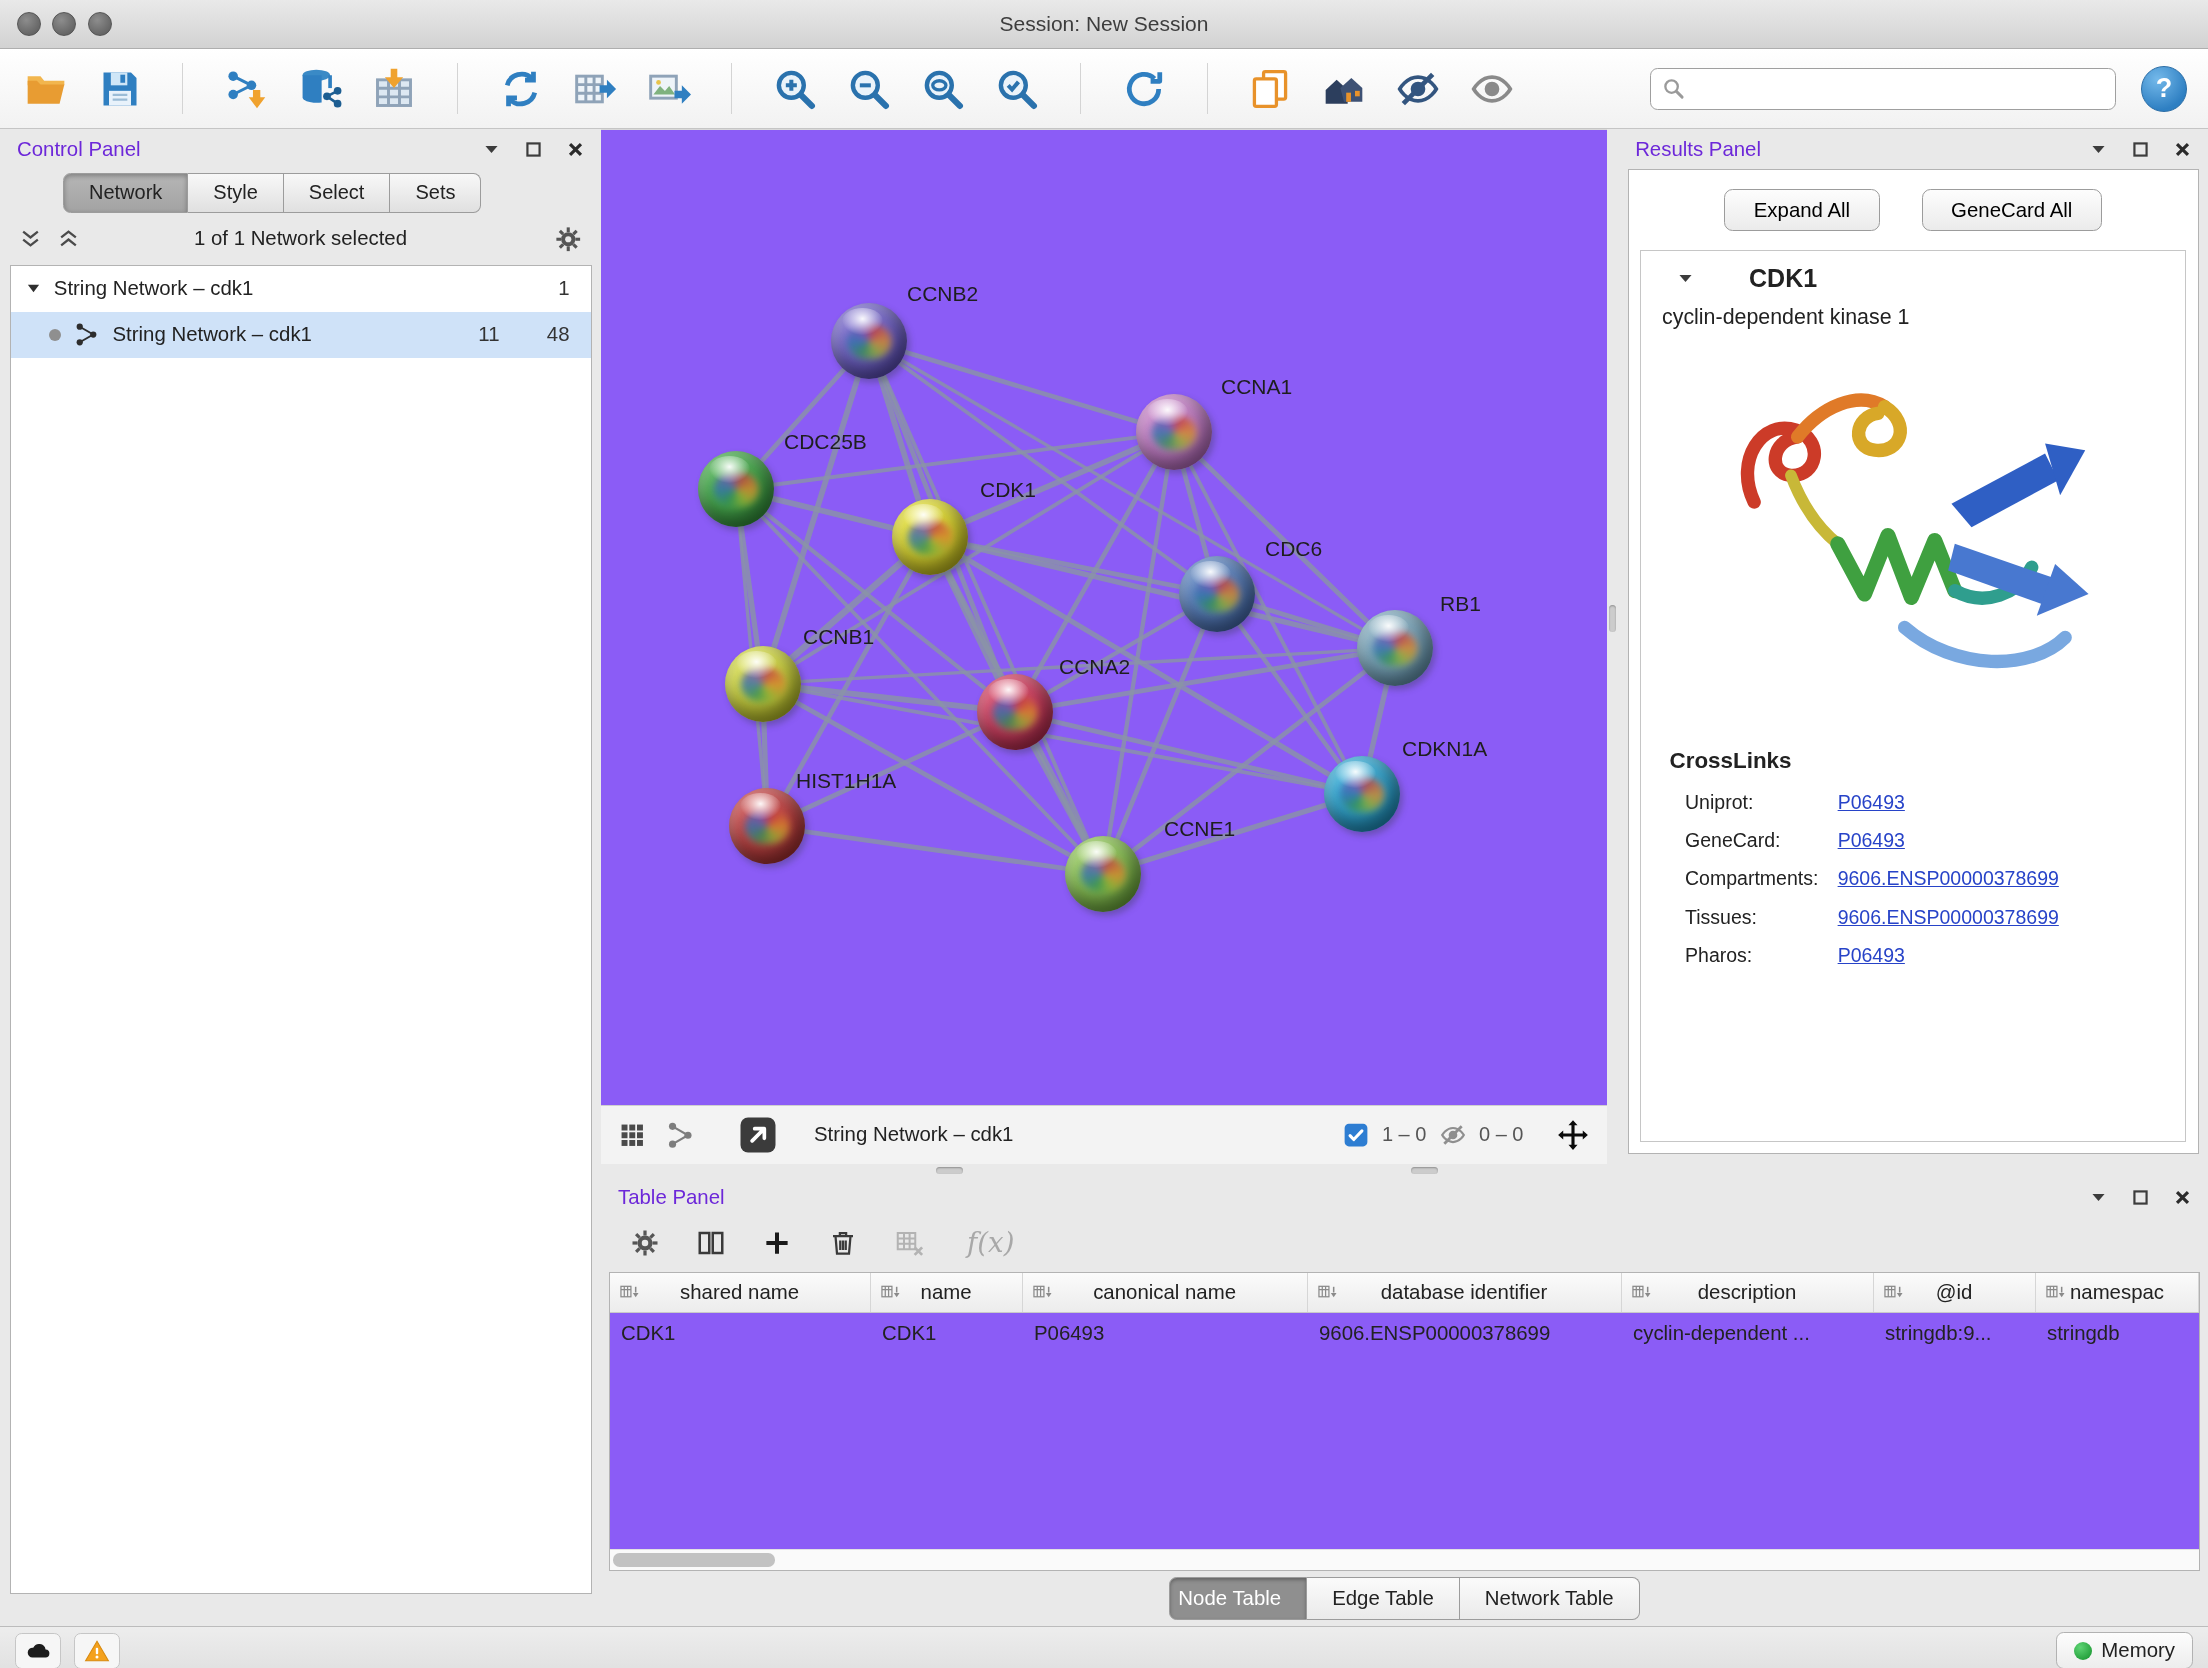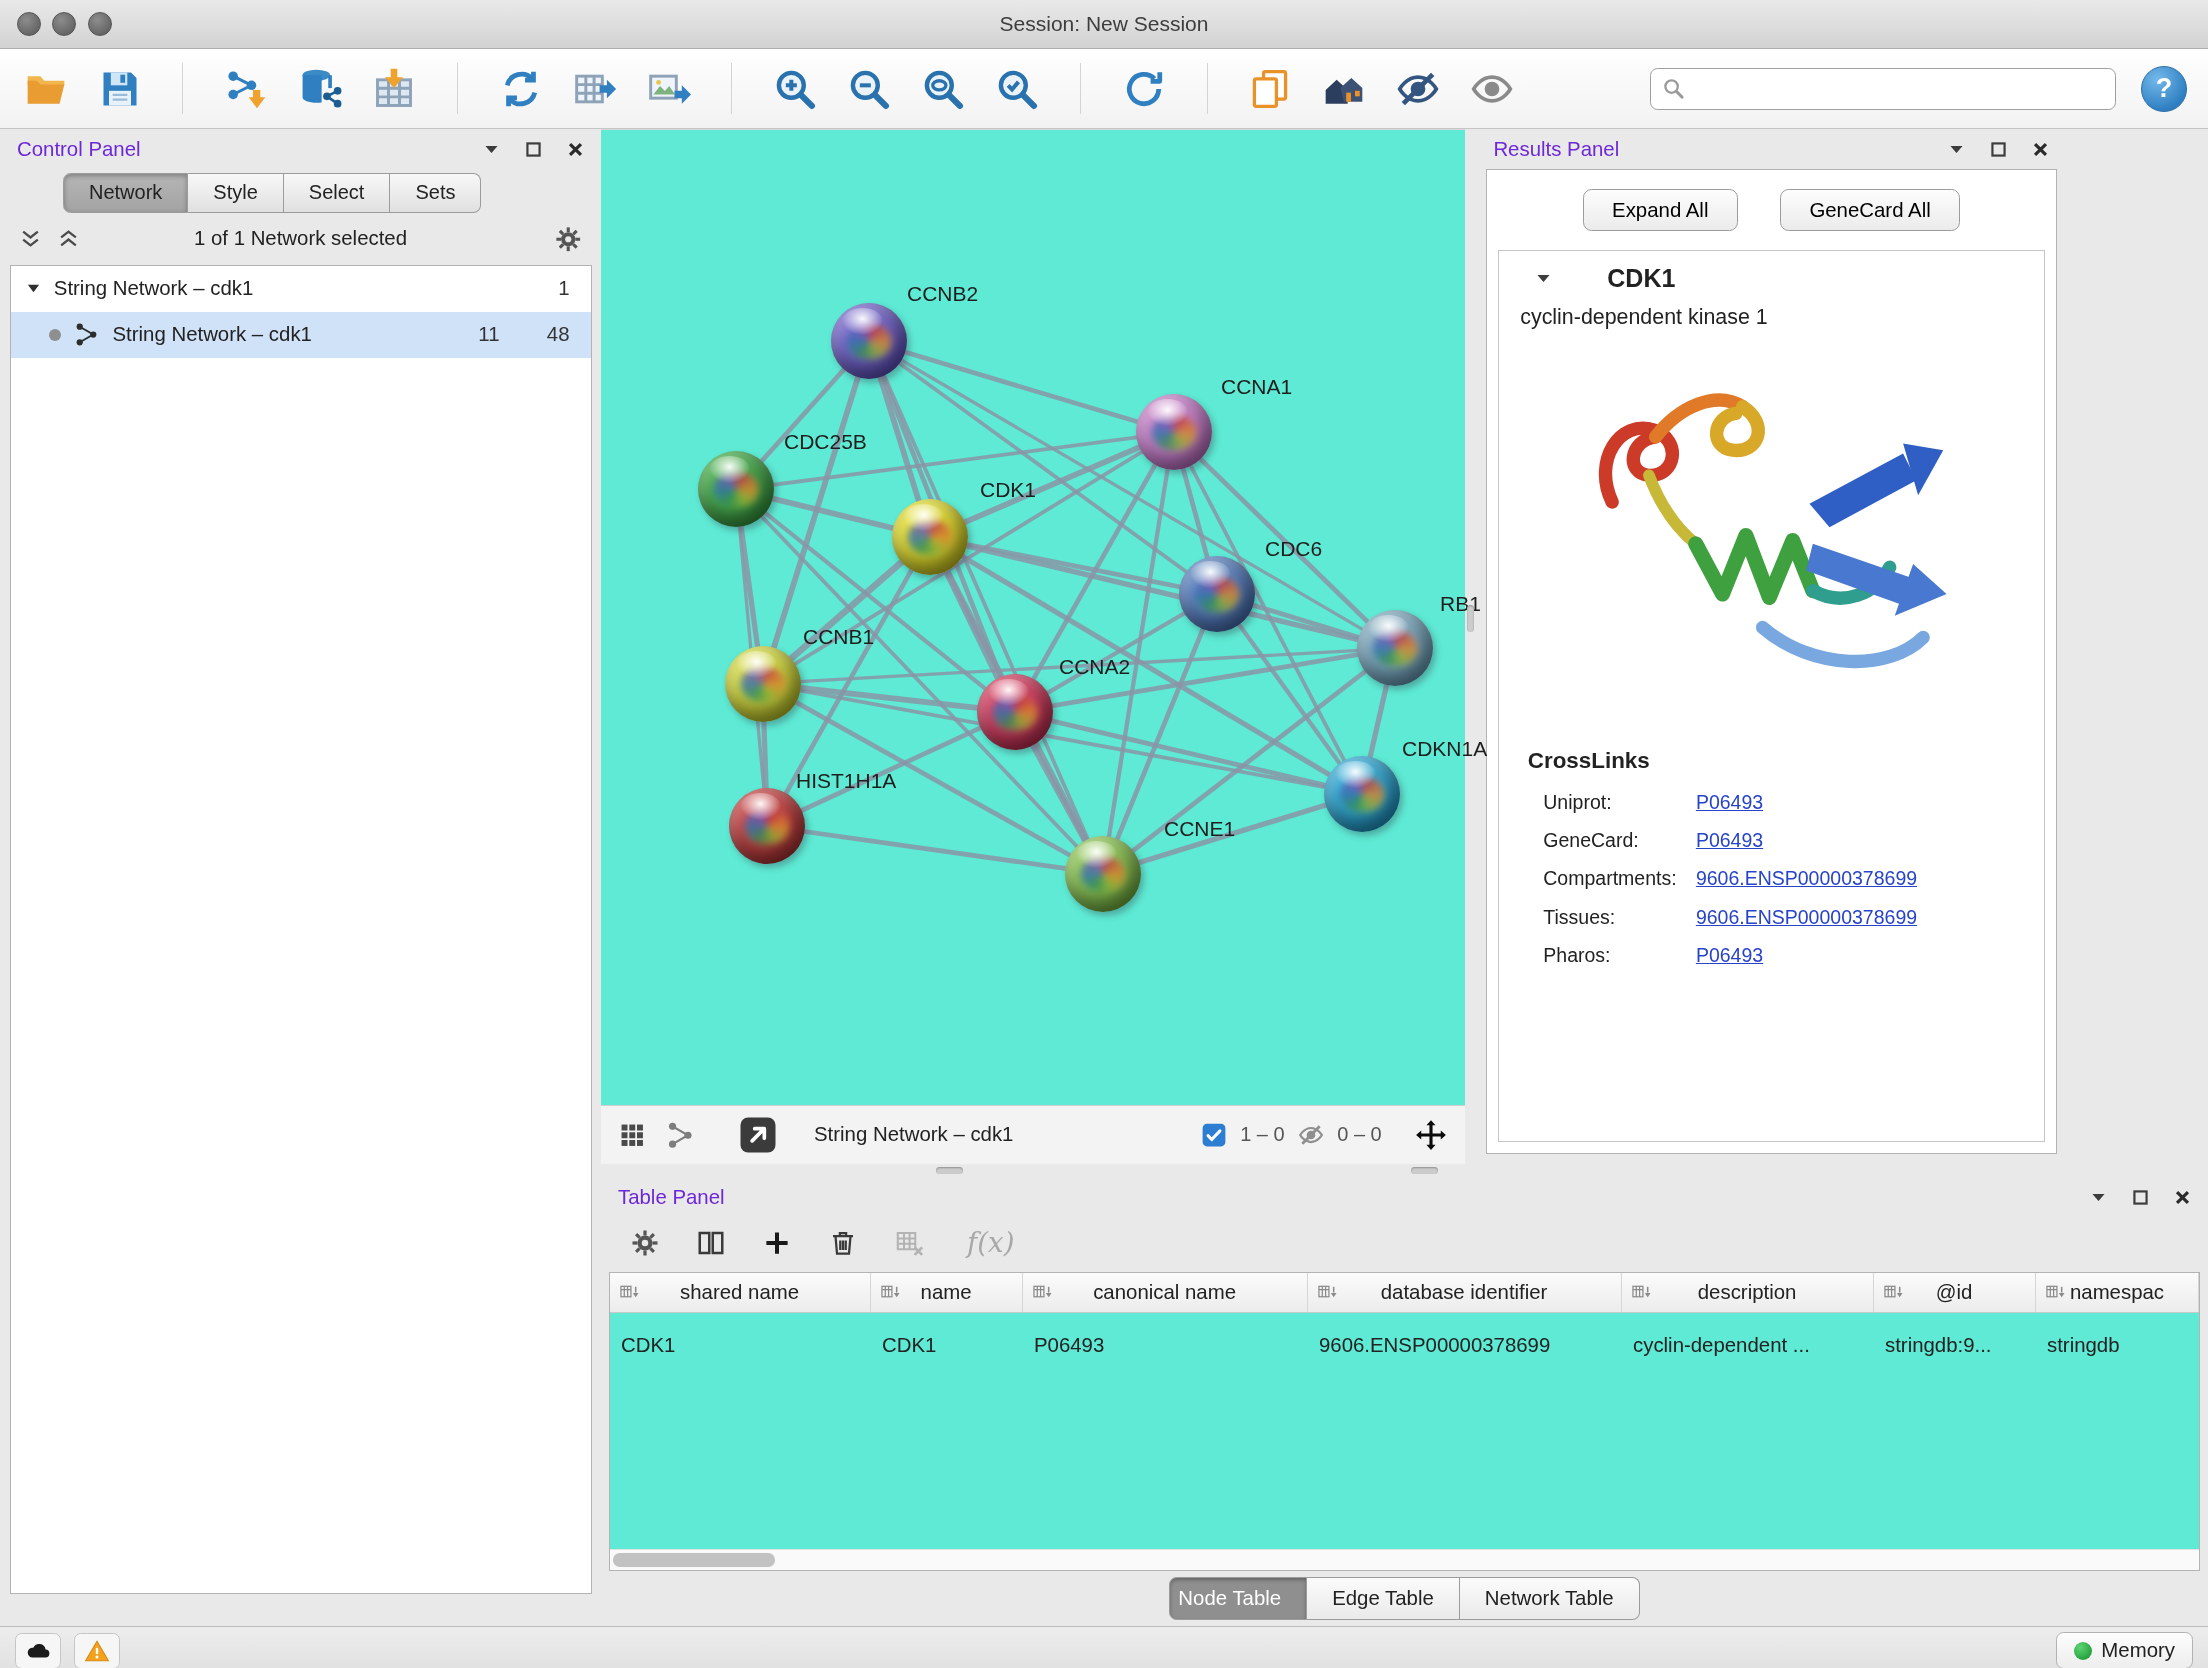--- a/index.html
+++ b/index.html
@@ -48,21 +48,21 @@
   .tree-row .tri svg { width: 15px; height: 15px; }
   .tree-row.child { padding-left: 38px; background: #cfe2f8; }
   .tree-row .dot { width: 12.4px; height: 12.4px; border-radius: 50%; background: #8f8f8f; }
   .share-ic { color: #2d2d2d; } .share-ic svg { width: 25px; height: 25px; }
   .tree-count { margin-left: auto; color: #333; }
   .tree-count.n2 { margin-left: 34px; }
 
   
   .center { width: 1607px; display: flex; flex-direction: column; }
   .upper { height: 1035px; display: flex; }
-  .network-view { width: 864px; height: 100%; background: #5eead4; position: relative; border-top: 1px solid #d8d8d8; }
+  .network-view { width: 1006px; height: 100%; background: #8b5cf6; position: relative; border-top: 1px solid #d8d8d8; }
   #edges { position: absolute; left: 0; top: 0; }
   #nodes { position: absolute; inset: 0 0 59px 0; }
   .node { position: absolute; width: 76px; height: 76px; border-radius: 50%;
     box-shadow: inset -7.6px -11.4px 17px rgba(0,0,0,.4), inset 4.8px 7.6px 11.4px rgba(255,255,255,.25), 2.9px 3.8px 6.7px rgba(50,55,70,.35); }
   .node::after { content: ""; position: absolute; left: 15%; top: 6%; width: 54%; height: 36%; border-radius: 50%;
     background: radial-gradient(ellipse at 50% 40%, rgba(255,255,255,.95), rgba(255,255,255,0) 72%); }
   .node .blob { position: absolute; left: 21%; top: 27%; width: 58%; height: 47%; border-radius: 46%; opacity: .8; filter: blur(3.8px);
     background: conic-gradient(from 30deg, #c23b3b, #d98a2b, #8fb032, #2f8f4f, #2f6fb0, #7a4fb0, #c23b3b); }
   .node-label { position: absolute; font-size: 21px; color: #1e1e1e; white-space: nowrap; }
   .netbar { position: absolute; left: 0; right: 0; bottom: 0; height: 59px; background: #f3f3f3; border-top: 1px solid #cfcfcf;
@@ -102,21 +102,21 @@
   .cl-label { width: 145px; flex: none; }
   .cl-value { color: #2743c8; text-decoration: underline; cursor: pointer; margin-left: 7.6px; }
 
   
   .table-panel { height: 449px; display: flex; flex-direction: column; background: #e9e9e9; }
   .tt-bar { display: flex; align-items: center; gap: 36px; padding: 5.7px 0 9.5px 28.5px; height: 55px; }
   .tt-ic { display: flex; cursor: pointer; }
   .tt-ic svg { width: 30px; height: 30px; }
   .tt-ic.dis { cursor: default; }
   .fx { font-family: "DejaVu Serif", serif; font-style: italic; font-size: 27.6px; color: #a8a8a8; margin-left: 7.6px; }
-  .dt-wrap { margin: 0 7.6px; flex: 1; background: #5eead4; border: 1px solid #b3b3b3; display: flex; flex-direction: column; overflow: hidden; gap: 12px; }
+  .dt-wrap { margin: 0 7.6px; flex: 1; background: #8b5cf6; border: 1px solid #b3b3b3; display: flex; flex-direction: column; overflow: hidden; }
   .dt-head { display: flex; height: 40px; background: linear-gradient(#fbfbfb,#ececec); border-bottom: 1px solid #c9c9c9; flex: none; }
   .th { position: relative; display: flex; align-items: center; justify-content: center; border-right: 1px solid #d6d6d6; font-size: 20.4px; overflow: hidden; white-space: nowrap; }
   .th-icon { position: absolute; left: 9.5px; display: flex; }
   .th-icon svg { width: 21px; height: 19px; }
   .dt-body { flex: none; }
   .tr { display: flex; height: 40px; }
   .td { display: flex; align-items: center; padding-left: 11.4px; font-size: 20.4px; overflow: hidden; white-space: nowrap; border-right: 1px solid transparent; }
   .dt-spacer { flex: 1; }
   .dt-scroll { height: 21px; background: #fafafa; border-top: 1px solid #e2e2e2; display: flex; align-items: center; padding: 0 3.8px; flex: none; }
   .dt-thumb { width: 162px; height: 13.3px; border-radius: 6.7px; background: #c2c2c2; }

